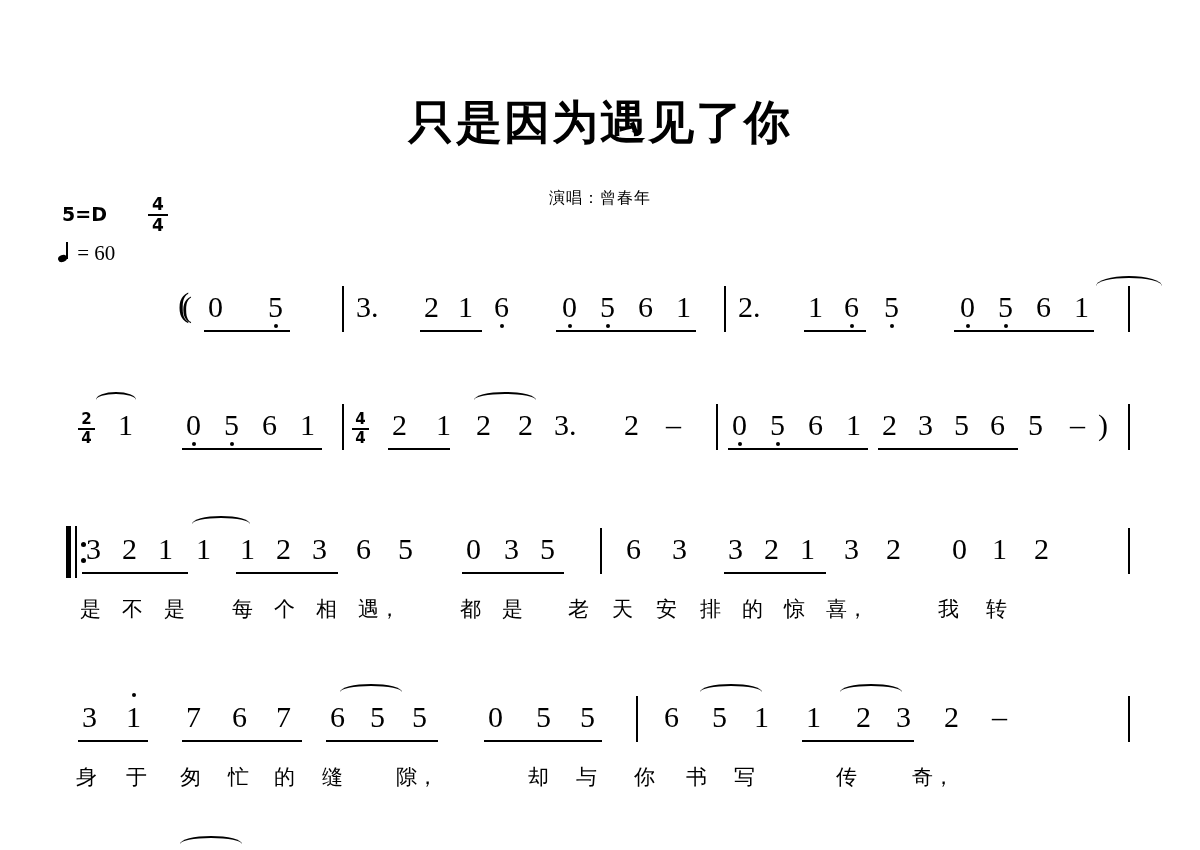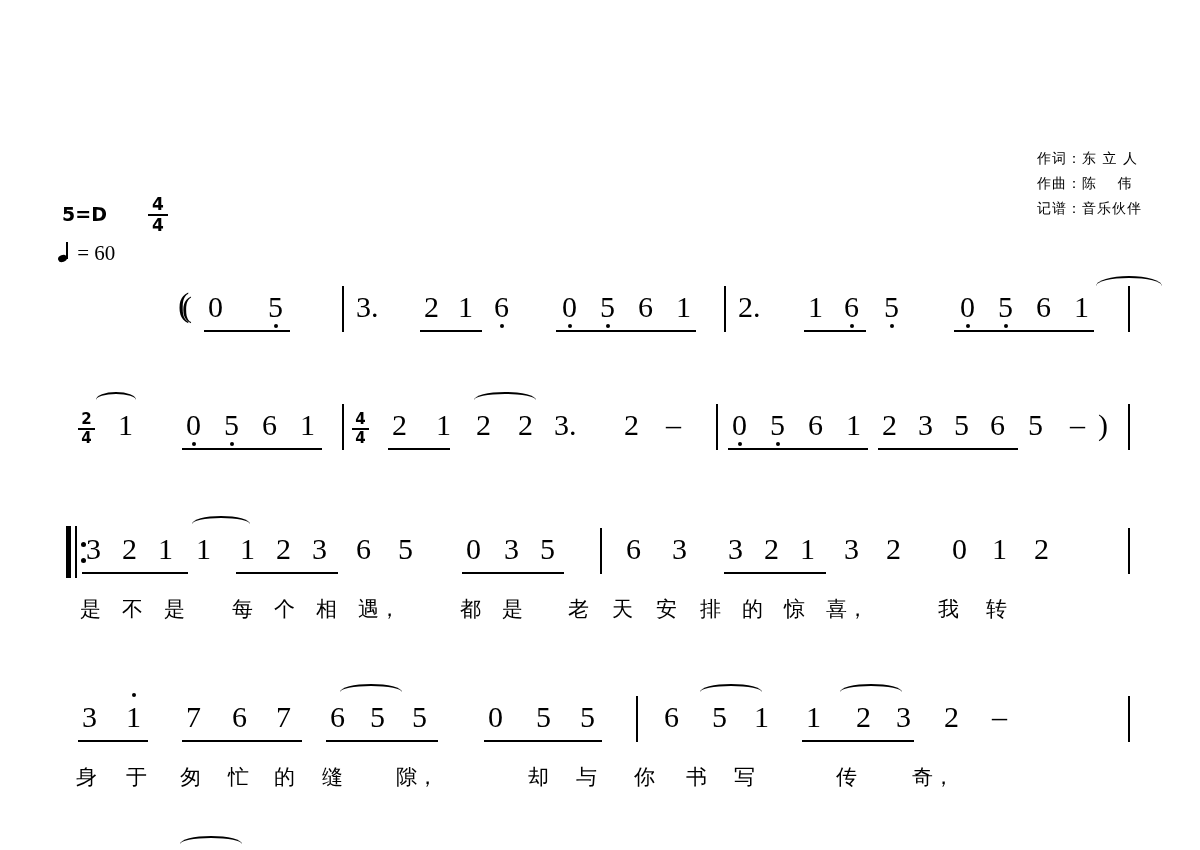--- a/index.html
+++ b/index.html
@@ -214,25 +214,22 @@
     position: absolute;
     font-size: 34px;
     line-height: 34px;
   }
 </style>
 </head>
 <body>
 
 <div class="sheet">
 
-  <div class="credits">
-    <div>作词：东 立 人</div>
-    <div>作曲：陈　 伟</div>
-    <div>记谱：音乐伙伴</div>
-  </div>
+  <div class="title">只是因为遇见了你</div>
+  <div class="singer">演唱：曾春年</div>
 
   <div class="keysig">5=D</div>
   <div class="meter">
     <span class="num">4</span>
     <span class="bar"></span>
     <span class="num">4</span>
   </div>
   <div class="tempo">
     <span class="note"><span class="head"></span><span class="stem"></span></span>
     <span>= 60</span>

